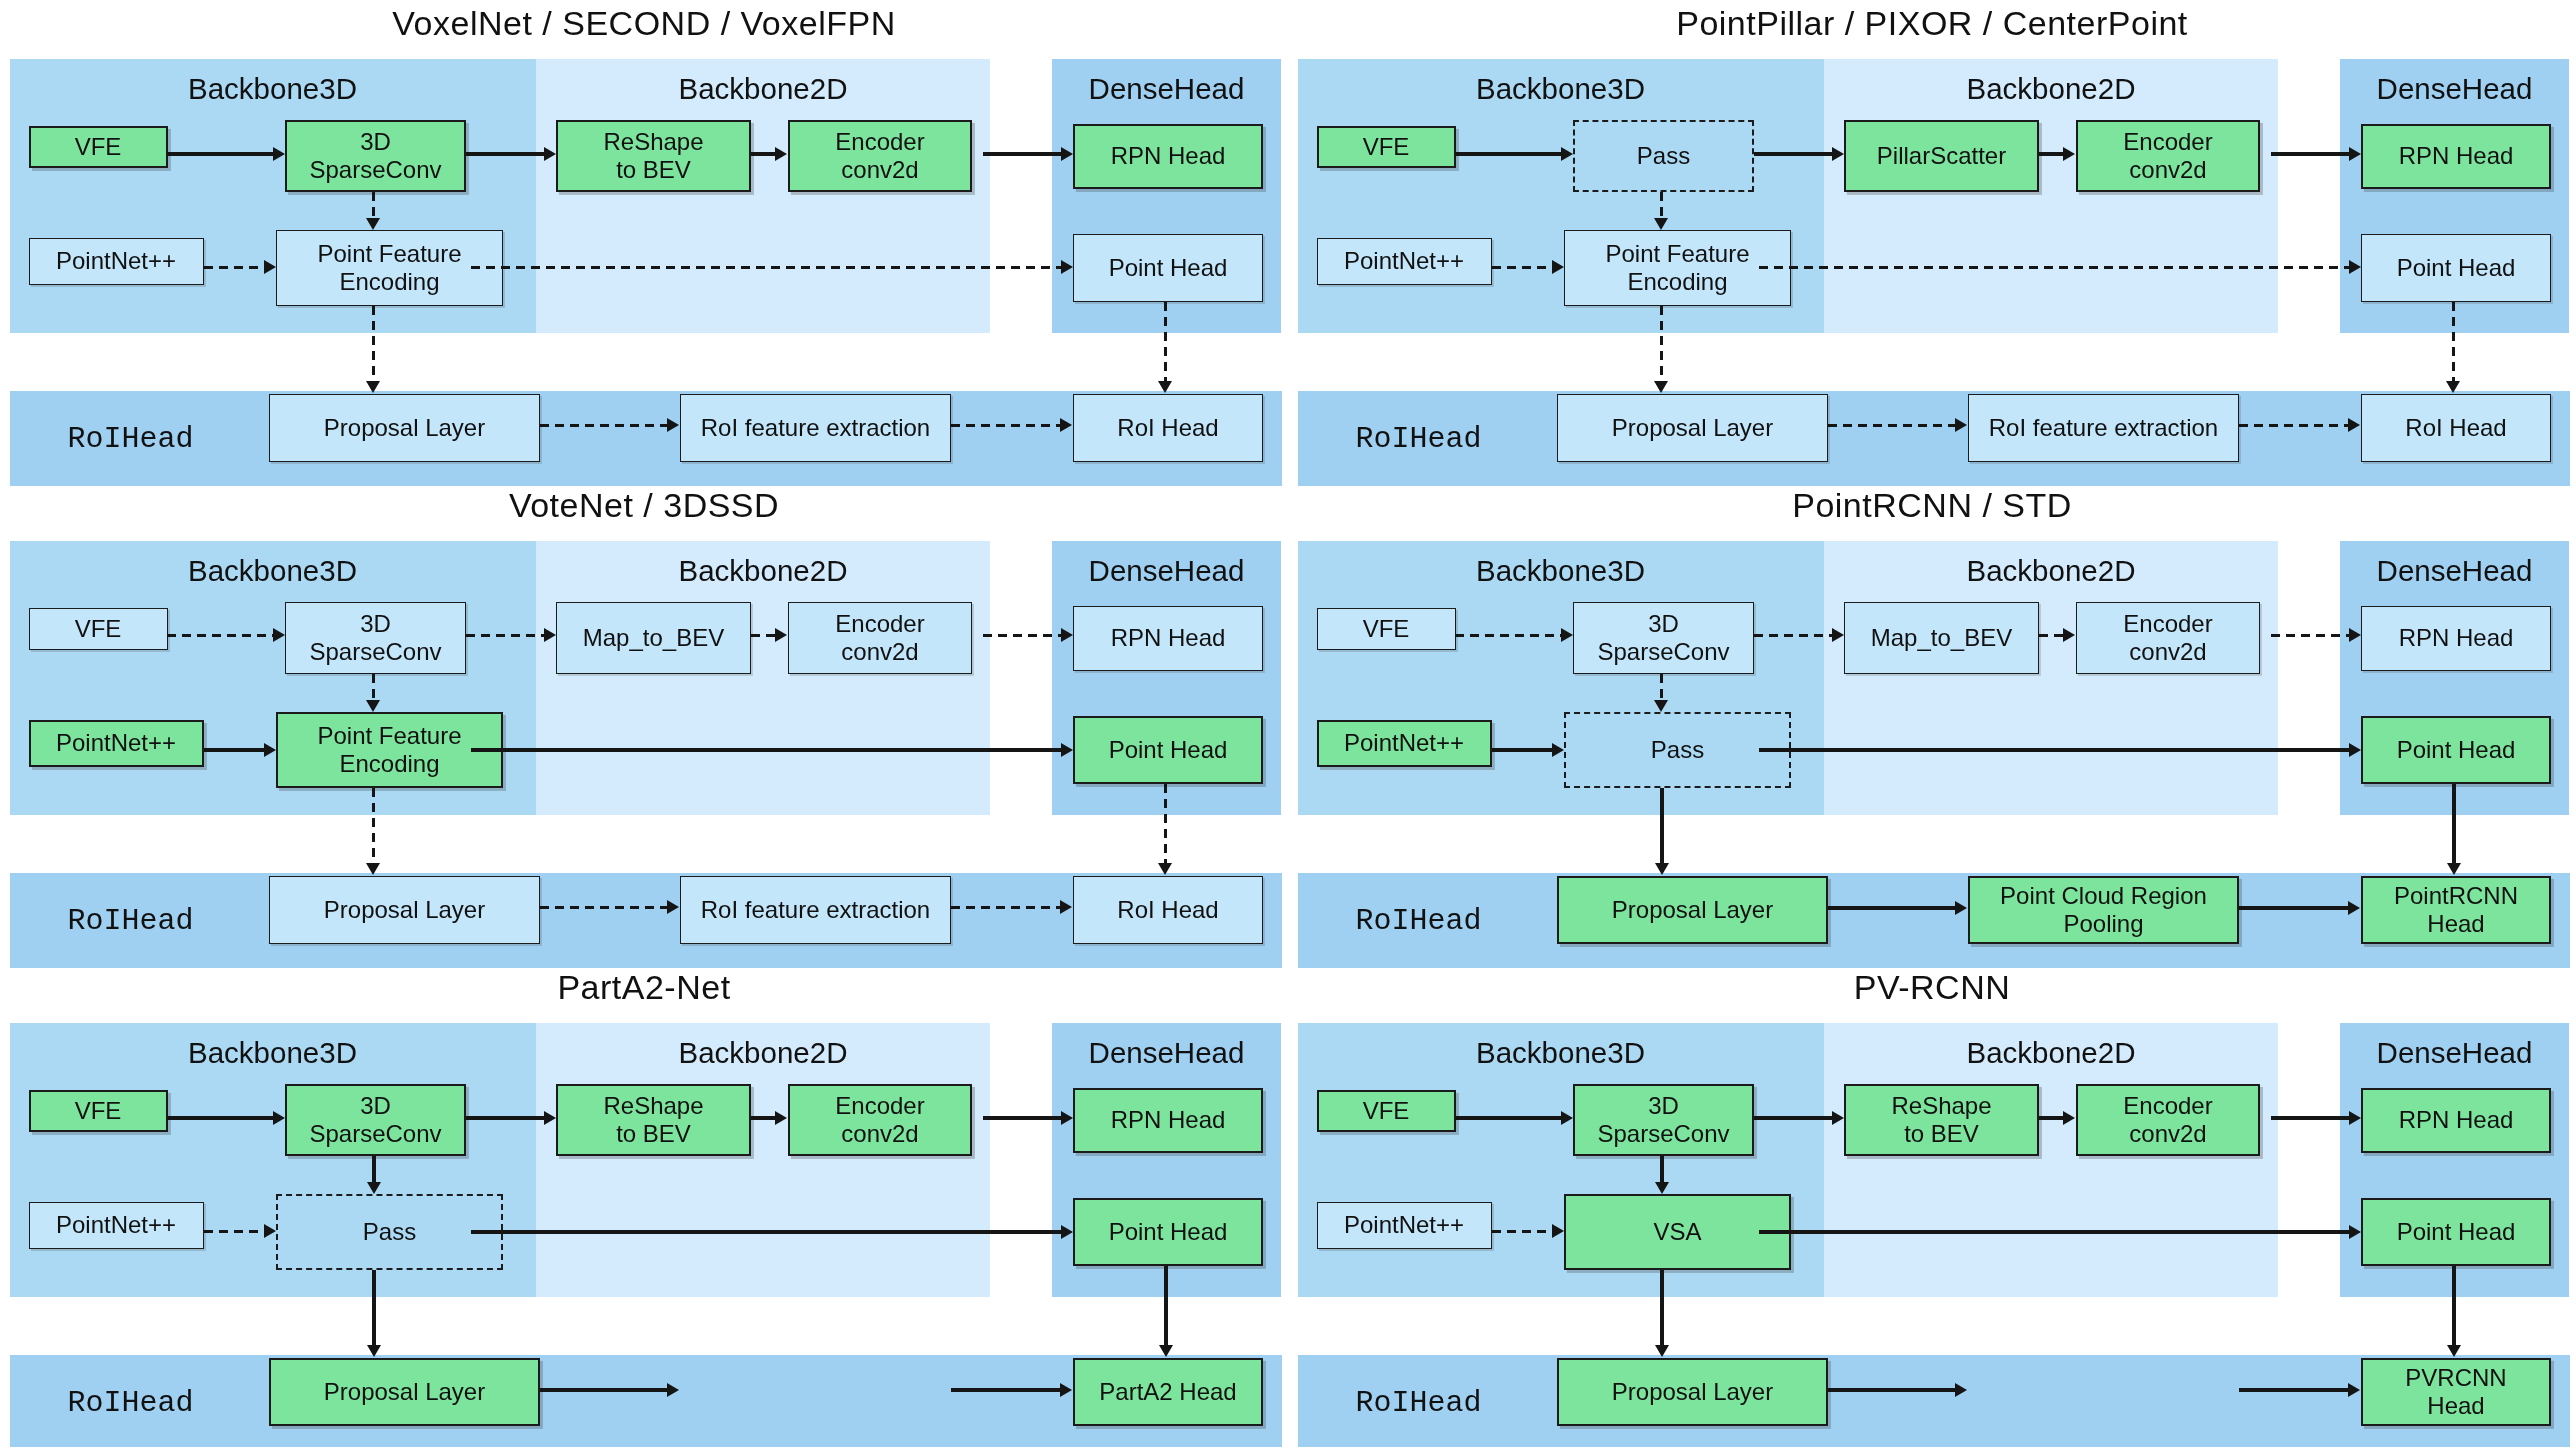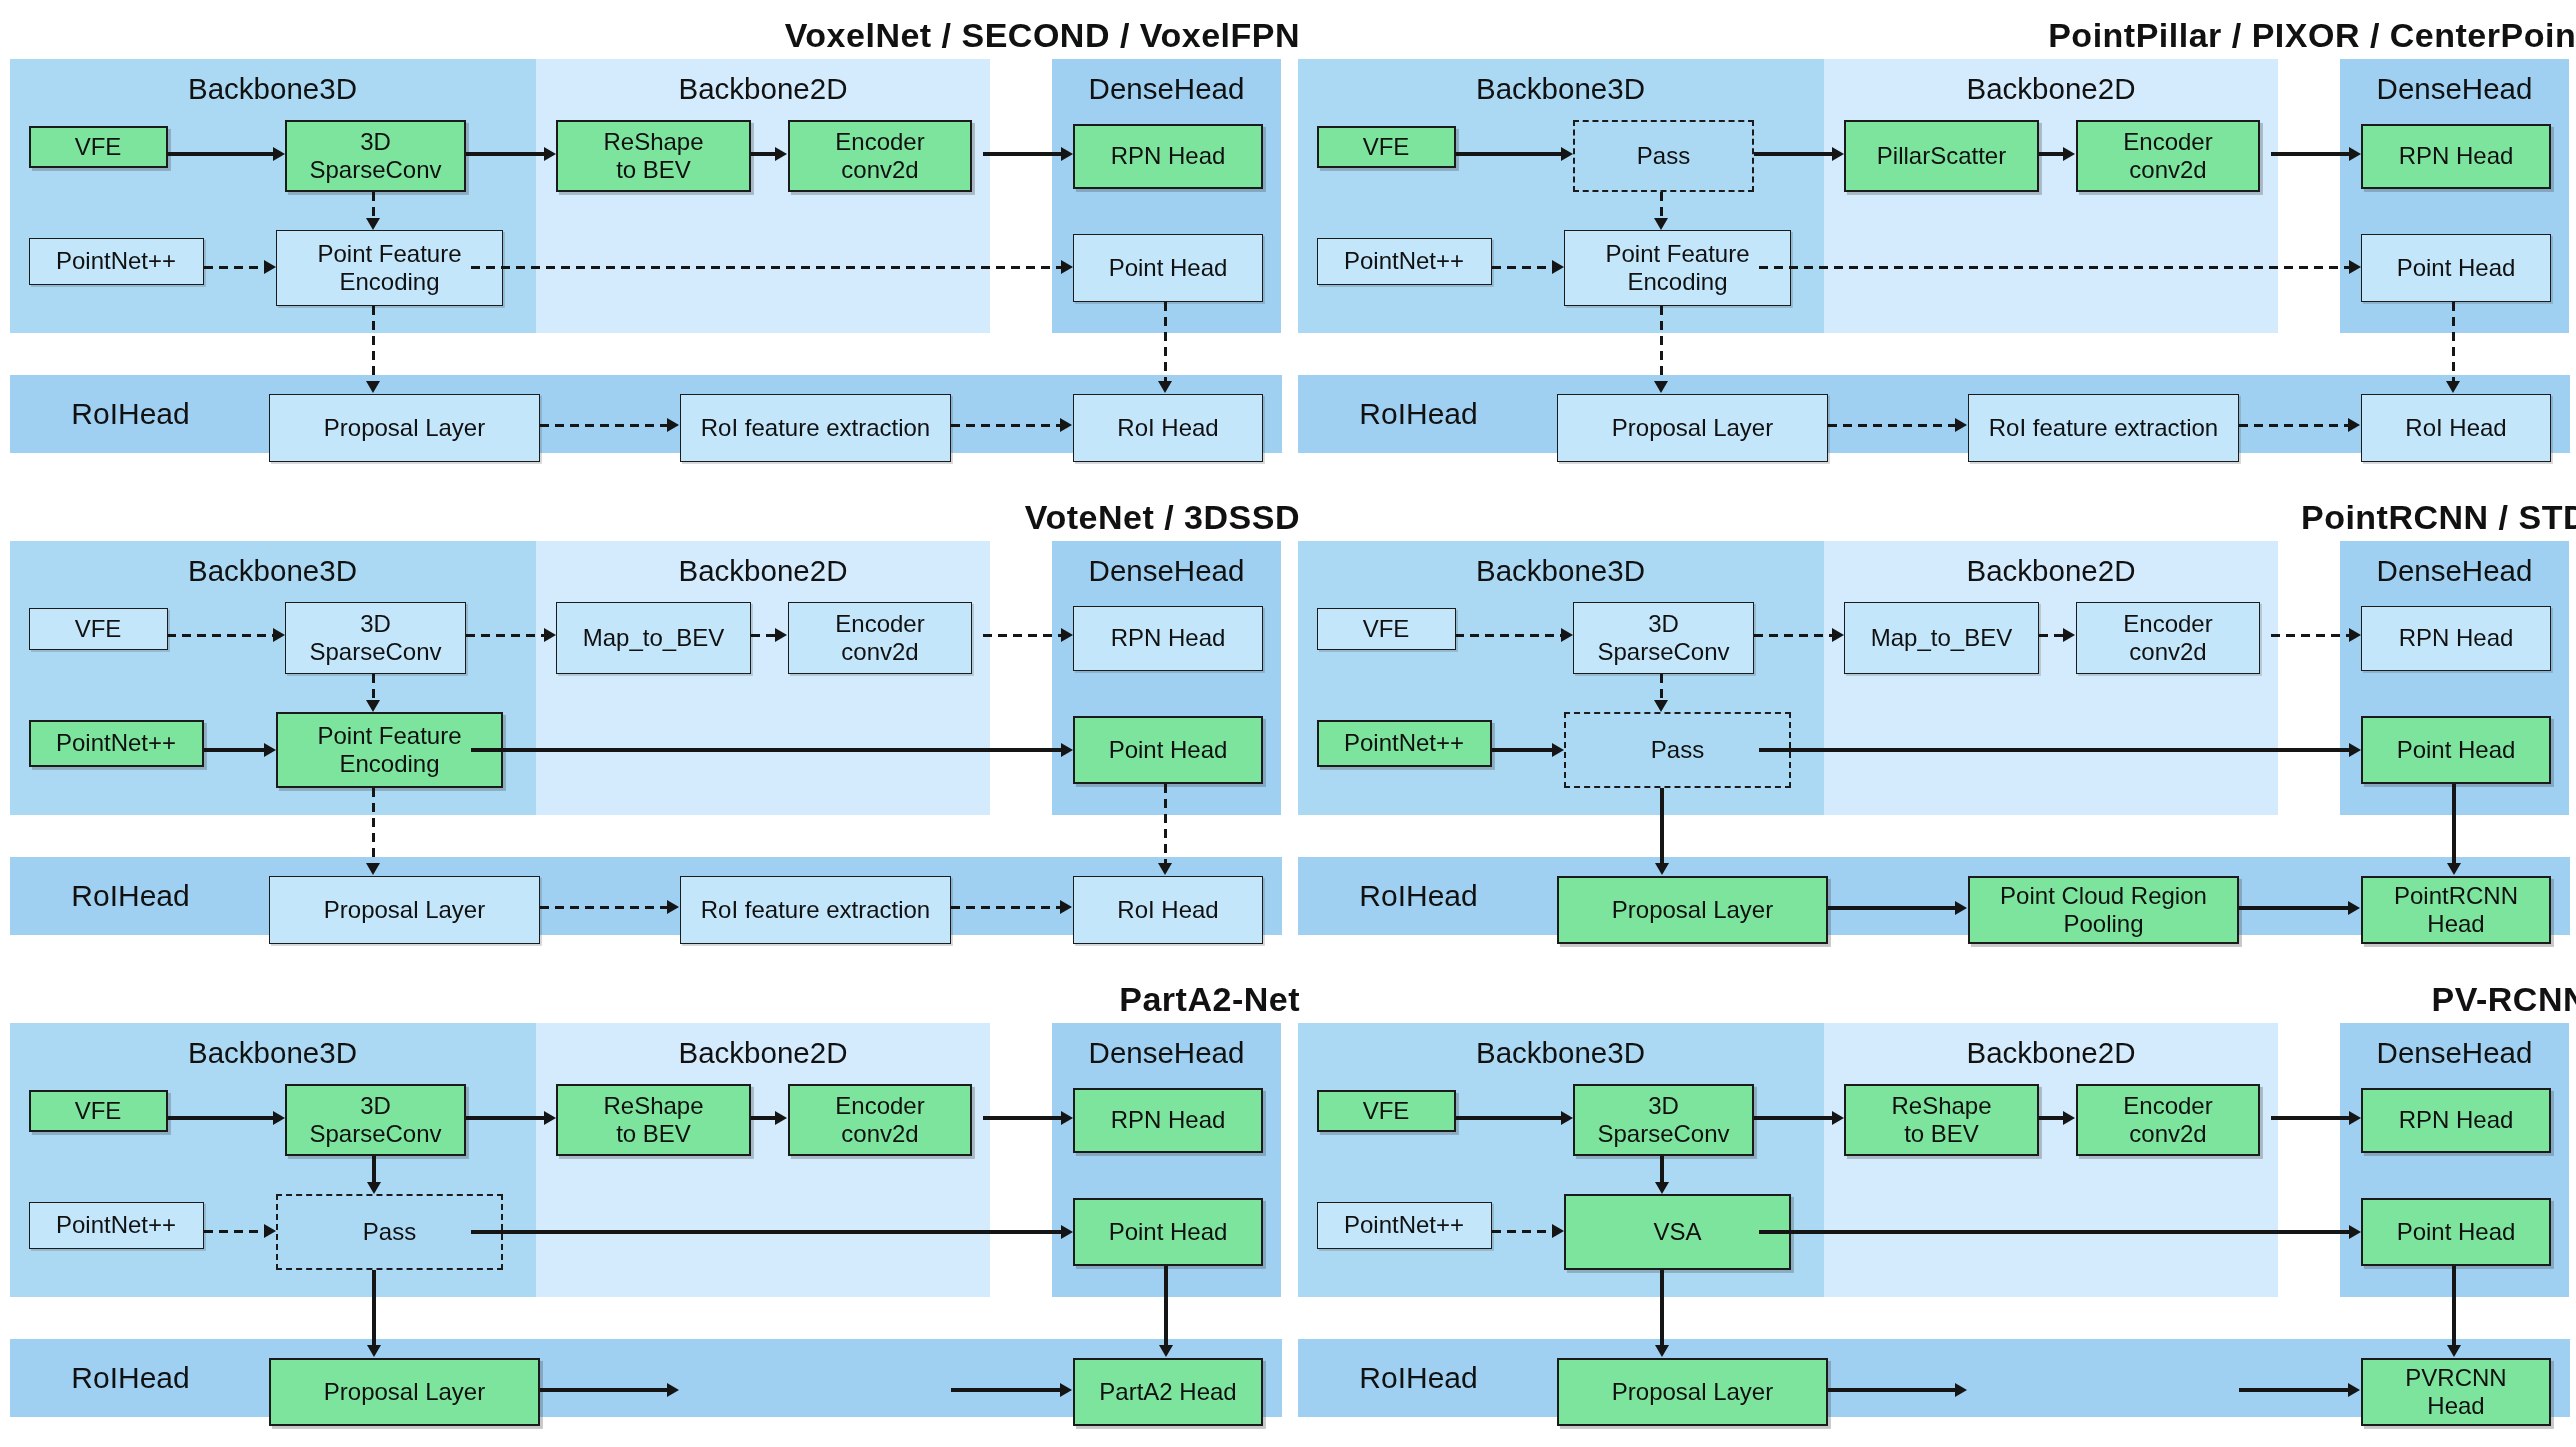--- a/index.html
+++ b/index.html
@@ -11,35 +11,36 @@
   }
   #board{
     width:2576px;height:1448px;
     display:grid;
     grid-template-columns:1288px 1288px;
     grid-auto-rows:482px;
   }
   .panel{position:relative;width:1288px;height:482px;}
   .title{
     position:absolute;top:3.8px;left:0;width:100%;
-    text-align:right;font-size:34px;font-weight:700;margin:12px;
+    text-align:center;font-size:34px;font-weight:400;margin:0;
     letter-spacing:0.5px;
   }
   
   .zone{position:absolute;top:59px;height:274px;}
   .zone.b3d{left:9.5px;width:526px;background:var(--backbone3d_bg,#ABD9F4);}
   .zone.b2d{left:536px;width:454px;background:var(--backbone2d_bg,#D3EBFC);}
   .zone.dense{left:1052px;width:229px;background:var(--densehead_bg,#9FD0F2);}
   .zlabel{
     position:absolute;top:13.3px;left:0;right:0;
     text-align:center;font-size:29.5px;
   }
   .bar{
-    position:absolute;left:9.5px;top:375px;width:1272px;height:78px;
+    position:absolute;left:9.5px;top:391px;width:1272px;height:95px;
     background:var(--roihead_bg,#9FD0F2);
+    font-family:Liberation Mono, monospace;
   }
   .barlabel{
     position:absolute;left:28.5px;top:0;width:185px;height:100%;
     display:flex;align-items:center;justify-content:center;
     font-size:30px;
   }
   
   .box{
     position:absolute;box-sizing:border-box;
     display:flex;align-items:center;justify-content:center;

